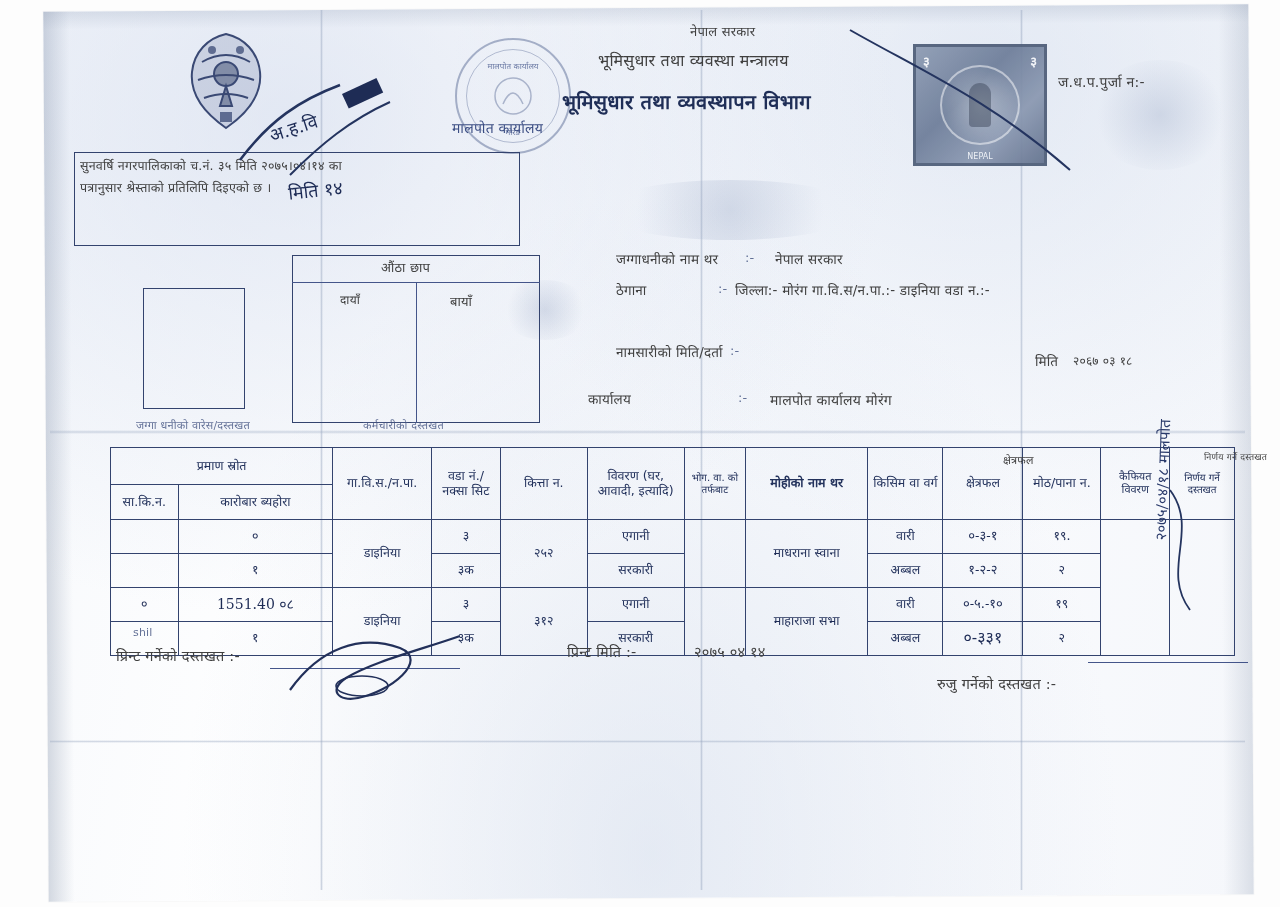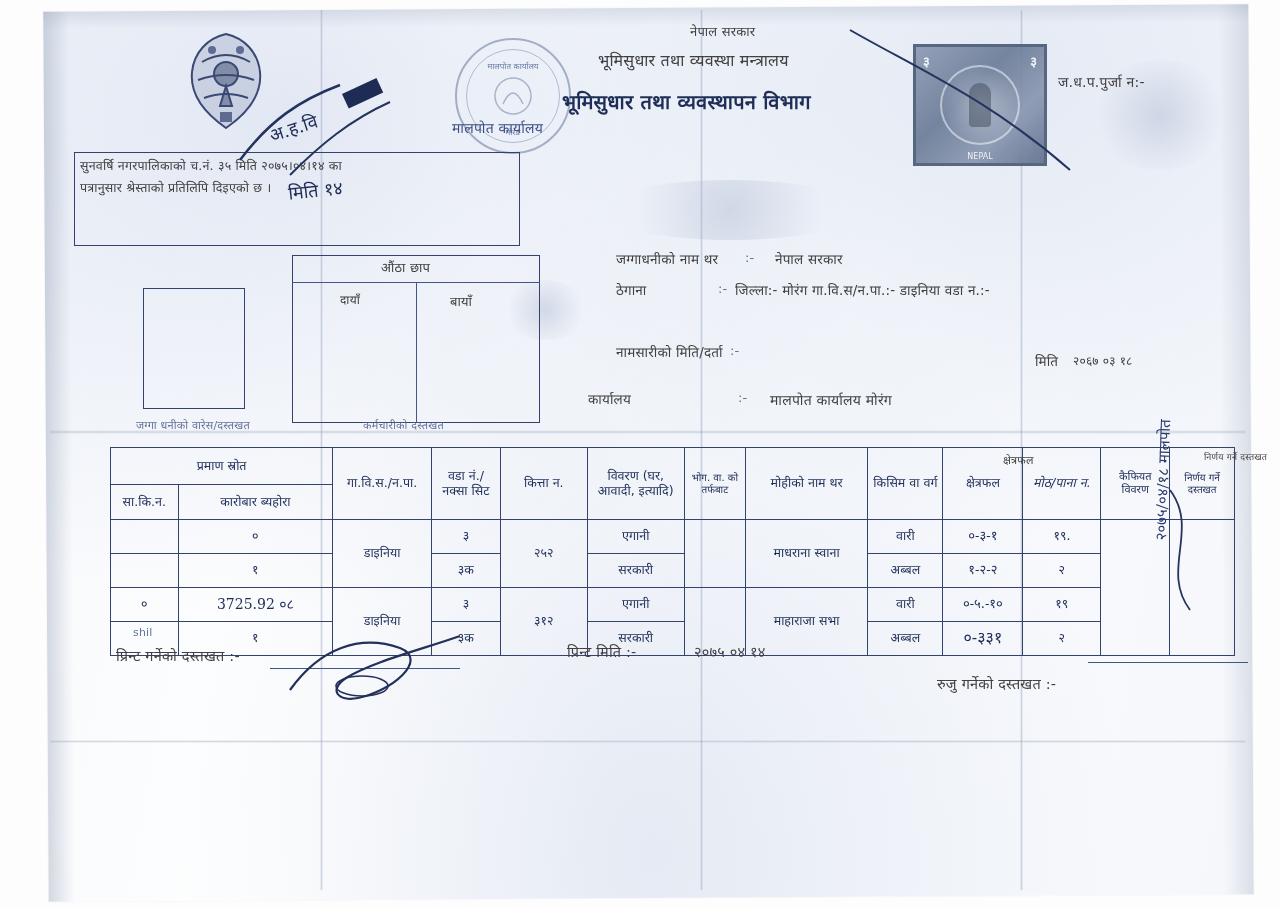--- a/index.html
+++ b/index.html
@@ -298,24 +298,24 @@
 
   <table class="grid" style="left:110px; top:447px; width:1125px;">
     <thead>
       <tr>
         <th colspan="2" style="height:32px;width:228px;">प्रमाण  स्रोत</th>
         <th rowspan="2" style="width:100px;">गा.वि.स./न.पा.</th>
         <th rowspan="2" style="width:68px;">वडा नं./नक्सा सिट</th>
         <th rowspan="2" style="width:90px;">कित्ता न.</th>
         <th rowspan="2" style="width:100px;">विवरण (घर, आवादी, इत्यादि)</th>
         <th rowspan="2" style="width:58px; font-size:10px;">भोग. वा. को तर्फबाट</th>
-        <th rowspan="2" style="width:130px;">मोहीको  नाम  थर</th>
+        <th rowspan="2" style="width:130px;font-weight:bold;">मोहीको  नाम  थर</th>
         <th rowspan="2" style="width:74px;">किसिम  वा  वर्ग</th>
         <th rowspan="2" style="width:78px;">क्षेत्रफल</th>
-        <th rowspan="2" style="width:80px;font-style:italic;">मोठ/पाना न.</th>
+        <th rowspan="2" style="width:80px;">मोठ/पाना न.</th>
         <th rowspan="2" style="width:66px; font-size:11px;">कैफियत विवरण</th>
         <th rowspan="2" style="width:62px; font-size:10px;">निर्णय गर्ने दस्तखत</th>
       </tr>
       <tr>
         <th style="width:62px; height:30px;">सा.कि.न.</th>
         <th style="width:166px;">कारोबार ब्यहोरा</th>
       </tr>
     </thead>
     <tbody>
       <tr style="height:34px;">
@@ -337,21 +337,21 @@
         <td></td>
         <td class="handcell">१</td>
         <td>३क</td>
         <td>सरकारी</td>
         <td>अब्बल</td>
         <td class="handcell" style="font-size:13px;">१-२-२</td>
         <td class="handcell">२</td>
       </tr>
       <tr style="height:34px;">
         <td class="handcell">०</td>
-        <td class="handcell" style="font-size:14px;">3725.92 ०८</td>
+        <td class="handcell" style="font-size:14px;">1551.40 ०८</td>
         <td rowspan="2">डाइनिया</td>
         <td>३</td>
         <td rowspan="2">३१२</td>
         <td>एगानी</td>
         <td rowspan="2"></td>
         <td rowspan="2" class="handcell">माहाराजा सभा</td>
         <td>वारी</td>
         <td class="handcell" style="font-size:13px;">०-५.-१०</td>
         <td class="handcell">१९</td>
       </tr>

